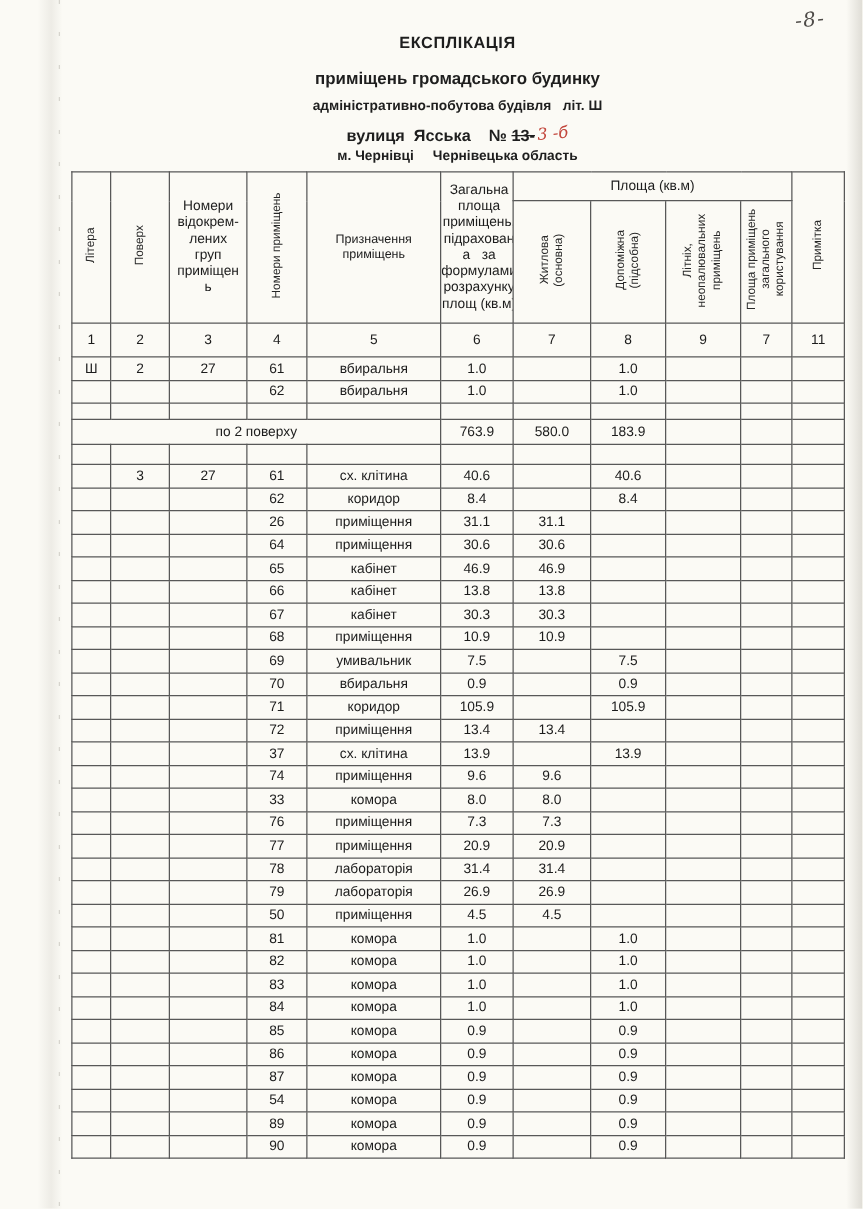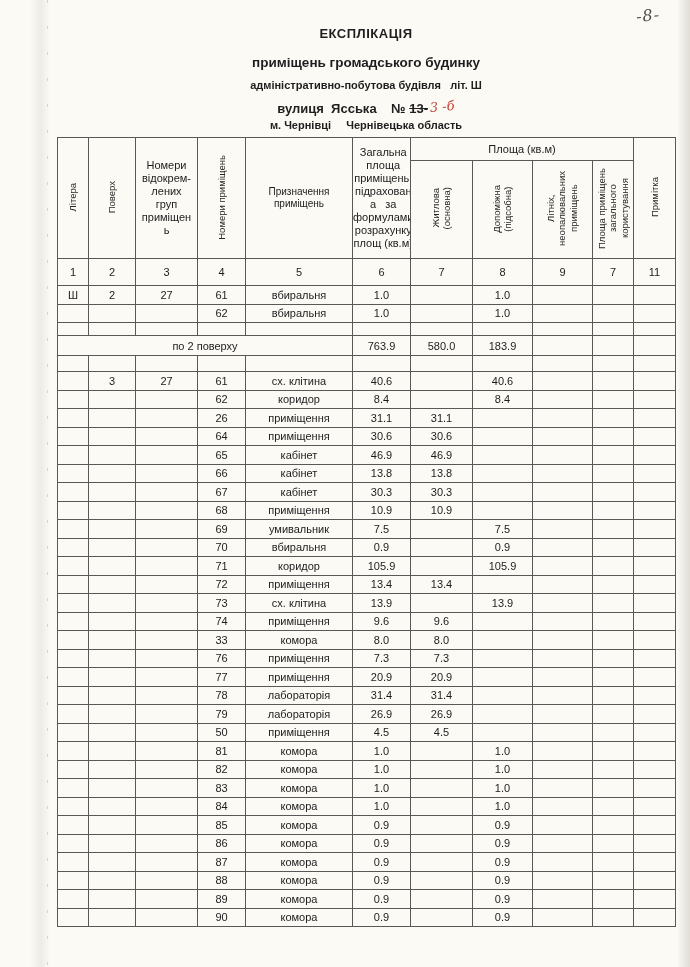--- a/index.html
+++ b/index.html
@@ -357,21 +357,21 @@
         <td colspan="1">13.4</td>
         <td colspan="1"></td>
         <td colspan="1"></td>
         <td colspan="1"></td>
         <td colspan="1"></td>
       </tr>
       <tr class="row-data">
         <td colspan="1"></td>
         <td colspan="1"></td>
         <td colspan="1"></td>
-        <td colspan="1">73</td>
+        <td colspan="1">37</td>
         <td colspan="1">сх. клітина</td>
         <td colspan="1">13.9</td>
         <td colspan="1"></td>
         <td colspan="1">13.9</td>
         <td colspan="1"></td>
         <td colspan="1"></td>
         <td colspan="1"></td>
       </tr>
       <tr class="row-data">
         <td colspan="1"></td>
@@ -552,21 +552,21 @@
         <td colspan="1"></td>
         <td colspan="1">0.9</td>
         <td colspan="1"></td>
         <td colspan="1"></td>
         <td colspan="1"></td>
       </tr>
       <tr class="row-data">
         <td colspan="1"></td>
         <td colspan="1"></td>
         <td colspan="1"></td>
-        <td colspan="1">88</td>
+        <td colspan="1">54</td>
         <td colspan="1">комора</td>
         <td colspan="1">0.9</td>
         <td colspan="1"></td>
         <td colspan="1">0.9</td>
         <td colspan="1"></td>
         <td colspan="1"></td>
         <td colspan="1"></td>
       </tr>
       <tr class="row-data">
         <td colspan="1"></td>

